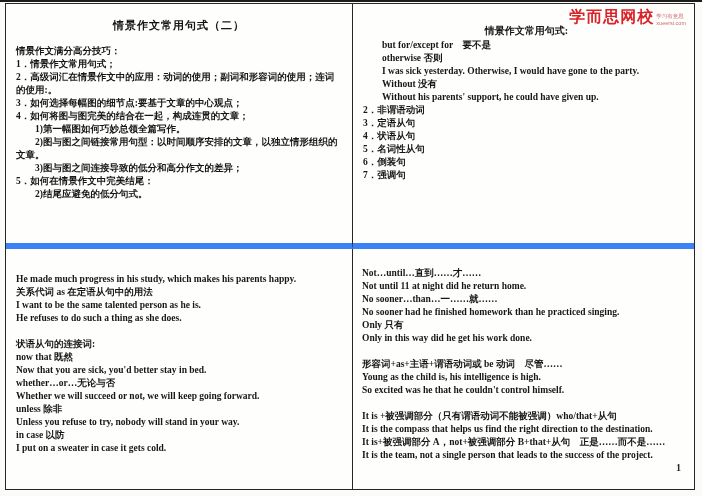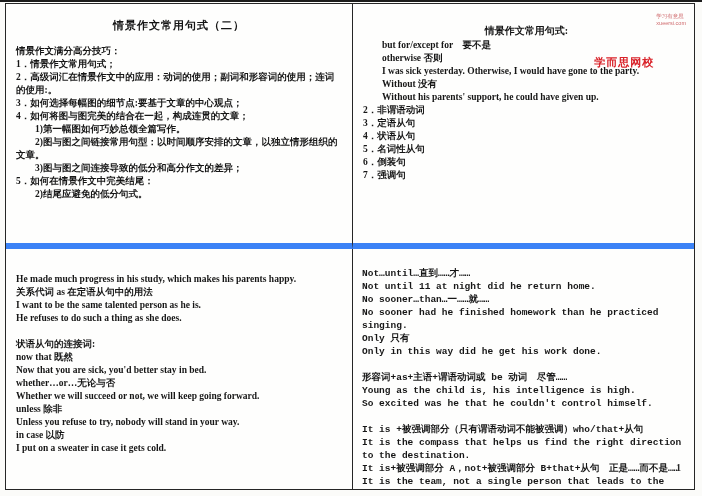--- a/index.html
+++ b/index.html
@@ -16,38 +16,38 @@
   }
   .cell{
     position:relative;overflow:hidden;background:#fefefd;
     border-right:1px solid #262626;border-bottom:6px solid #3b82f6;
   }
   .cell.col2{border-right:none;}
   .cell.row2{border-bottom:none;}
   .cell-tl{padding:6px 10px 0 10px;}
   .cell-tr{padding:20px 4px 0 10px;}
   .cell-bl{padding:24px 4px 0 10px;}
-  .cell-br{padding:18px 3px 0 9px;font-family:Liberation Mono, monospace;}
+  .cell-br{padding:18px 3px 0 9px;}
   .slide-title{
     margin:8px 0 12px 0;text-align:center;
     font-size:11px;font-weight:bold;color:#141414;letter-spacing:1px;
   }
   .line{
     white-space:pre-wrap;
     font-size:9.5px;line-height:13px;font-weight:bold;color:#161616;
   }
   .tr-heading{
     font-size:10px;line-height:14px;font-weight:bold;color:#141414;margin-bottom:1px;text-align:center;
   }
   .brand{
     position:absolute;top:6px;right:8px;display:flex;align-items:flex-start;gap:2px;
   }
   .brand-name{
-    font-family:Liberation Serif, serif;
-    font-size:11px;line-height:16px;font-weight:bold;letter-spacing:1px;margin-top:44px;
+    font-family:Liberation Mono, monospace;
+    font-size:16px;line-height:16px;font-weight:bold;letter-spacing:1px;
   }
   .brand-sub{
     display:flex;flex-direction:column;justify-content:flex-end;
     font-family:"Liberation Sans","DejaVu Sans",sans-serif;
     font-size:5.5px;line-height:6.5px;margin-top:3px;
   }
   .pagenum{
     position:absolute;left:676px;top:462px;
     font-size:10px;font-weight:bold;color:#262626;
   }

